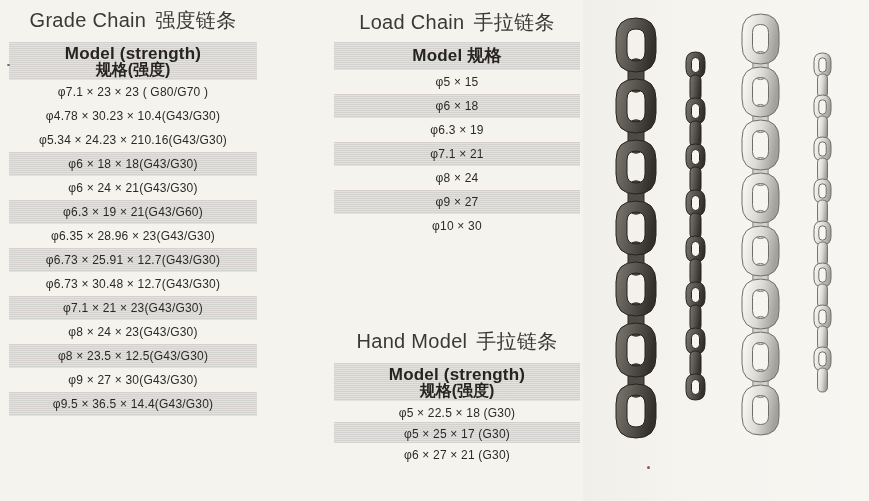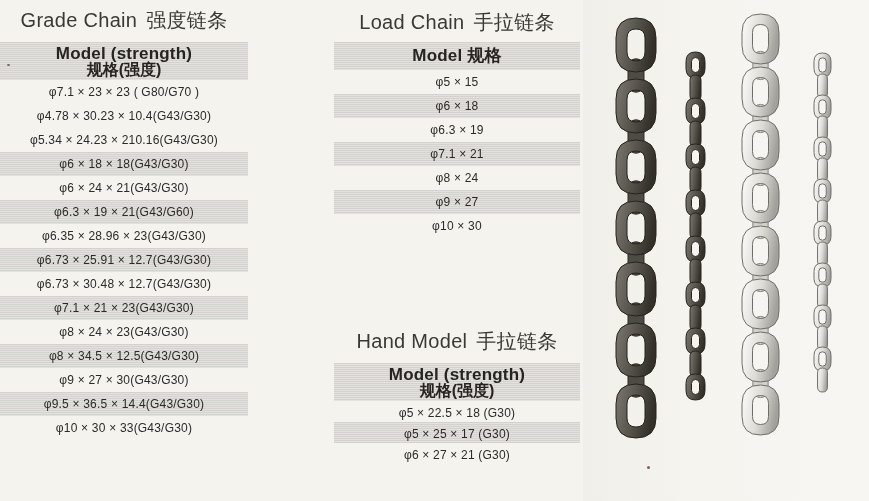--- a/index.html
+++ b/index.html
@@ -10,21 +10,21 @@
     color:#2c2a26;
   }
   .page{position:absolute;inset:0;}
   
   .photo-panel{
     position:absolute;left:583px;top:0;width:286px;height:501px;
     background:linear-gradient(90deg,#f1efe9 0%,#f6f4ef 40%,#f8f6f2 100%);
   }
   
   .col{position:absolute;top:0;}
-  #grade-col{left:0;width:248px;}
+  #grade-col{left:9px;width:248px;}
   #load-col{left:334px;width:246px;}
   #hand-col{left:334px;top:326px;width:246px;}
 
   .section-title{
     margin:7px 0 0;font-size:20px;font-weight:400;text-align:center;
     color:#3b3933;letter-spacing:.3px;white-space:nowrap;
   }
   #load-col .section-title{margin-top:9px;}
   #hand-col .section-title{margin-top:2px;}
   .section-title .zh{margin-left:9px;}
@@ -77,24 +77,23 @@
         <div class="row">φ4.78 × 30.23 × 10.4(G43/G30)</div>
         <div class="row">φ5.34 × 24.23 × 210.16(G43/G30)</div>
         <div class="row alt">φ6 × 18 × 18(G43/G30)</div>
         <div class="row">φ6 × 24 × 21(G43/G30)</div>
         <div class="row alt">φ6.3 × 19 × 21(G43/G60)</div>
         <div class="row">φ6.35 × 28.96 × 23(G43/G30)</div>
         <div class="row alt">φ6.73 × 25.91 × 12.7(G43/G30)</div>
         <div class="row">φ6.73 × 30.48 × 12.7(G43/G30)</div>
         <div class="row alt">φ7.1 × 21 × 23(G43/G30)</div>
         <div class="row">φ8 × 24 × 23(G43/G30)</div>
-        <div class="row alt">φ8 × 34.5 × 12.5(G43/G30)</div>
+        <div class="row alt">φ8 × 23.5 × 12.5(G43/G30)</div>
         <div class="row">φ9 × 27 × 30(G43/G30)</div>
         <div class="row alt">φ9.5 × 36.5 × 14.4(G43/G30)</div>
-        <div class="row">φ10 × 30 × 33(G43/G30)</div>
       </div>
   </section>
 
   <section class="col" id="load-col">
     <h2 class="section-title">
       <span>Load Chain</span><span class="zh">手拉链条</span>
     </h2>
     <div class="thead">
       <div class="en">Model 规格</div>
     </div>

